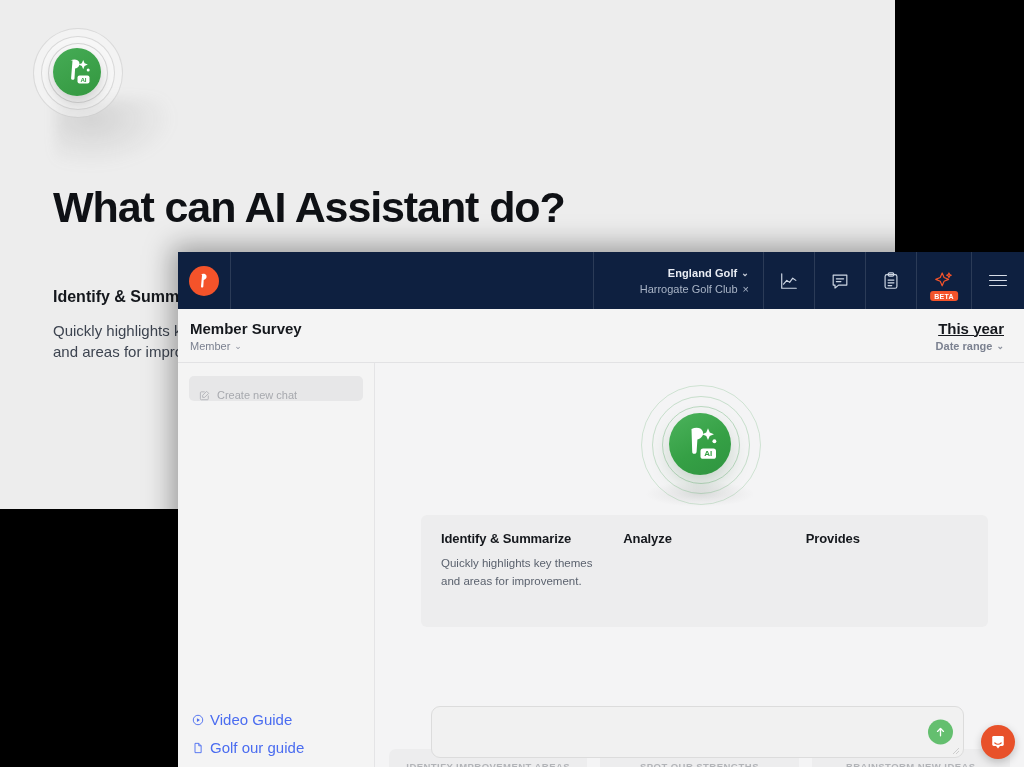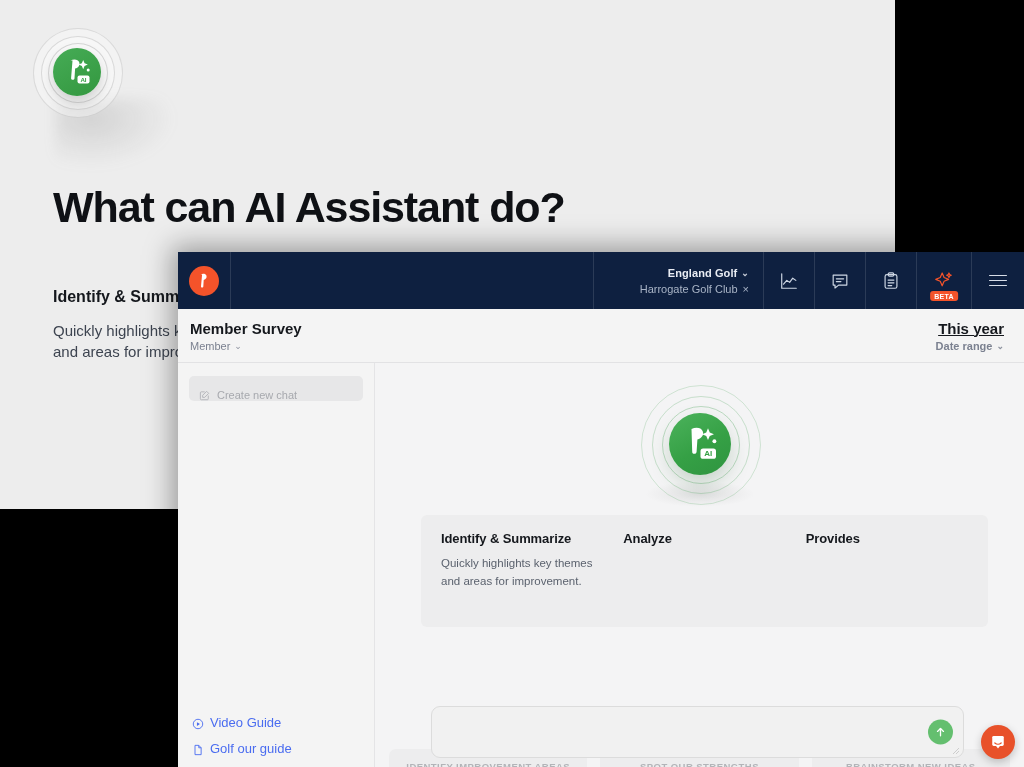--- a/index.html
+++ b/index.html
@@ -112,21 +112,21 @@
     width:196px;background:#f4f4f4;border-right:1px solid #e4e4e6;
     position:relative;display:flex;flex-direction:column;
   }
   .new-chat{
     margin:13px 11px 0 11px;height:25px;border-radius:5px;background:#e7e7e8;
     display:flex;align-items:flex-end;gap:7px;padding:0 10px;
     font-size:11px;color:#a7a9ae;
   }
   .side-footer{margin-top:auto;padding:0 0 12px 14px;}
   .side-link{
-    display:flex;align-items:flex-end;gap:6px;color:#4a6cf0;font-size:13px;
+    display:flex;align-items:center;gap:6px;color:#4a6cf0;font-size:15px;
     margin-top:11px;
   }
 
   .main{flex:1;background:#f4f4f5;position:relative;overflow:hidden;}
 
   
   .hero-logo{position:absolute;left:50%;top:22px;transform:translateX(-50%);width:118px;height:118px;}
   .hero-logo .hring{
     position:absolute;border-radius:50%;border:1px solid rgba(108,178,120,.28);
   }

